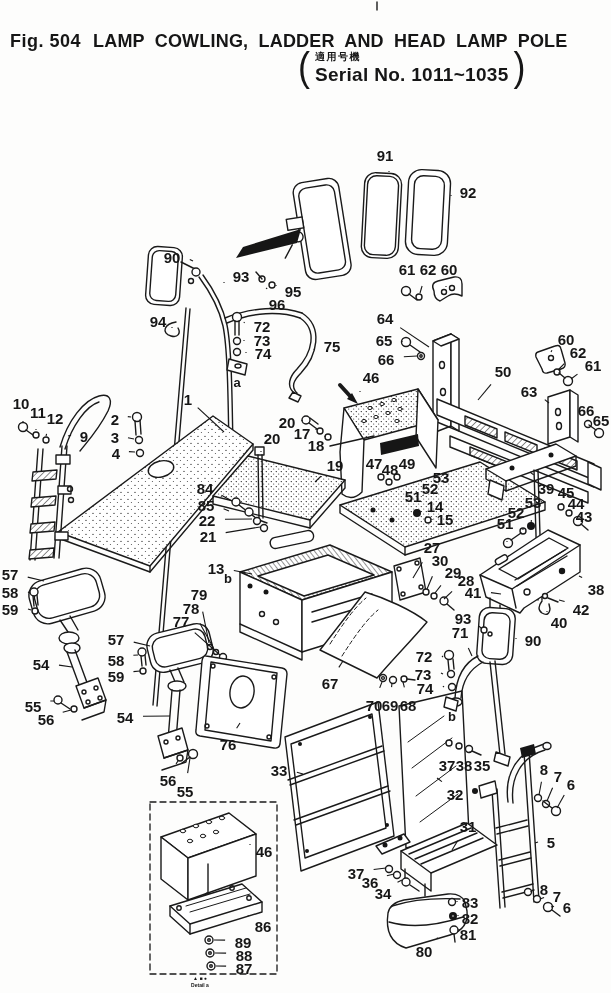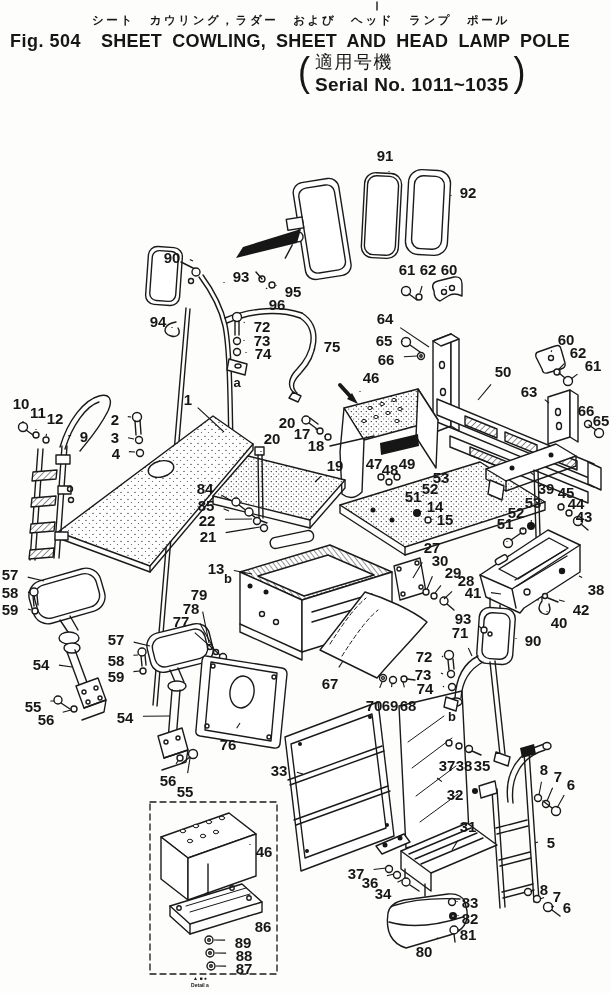--- a/index.html
+++ b/index.html
@@ -2,48 +2,47 @@
 <html><head>
 <meta charset="utf-8">
 <style>
   html,body{margin:0;padding:0;background:#fbfbfa;}
   .stage{position:relative;width:611px;height:993px;background:#fdfdfc;color:#161616;
          font-family:"Liberation Sans",sans-serif;overflow:hidden;}
   .jp-title{position:absolute;left:92px;top:13px;font-size:11.5px;font-weight:bold;
             letter-spacing:2.6px;word-spacing:9px;white-space:nowrap;}
   .fig-line{position:absolute;left:10px;top:31px;font-size:18px;font-weight:bold;
             white-space:nowrap;}
-  .fig-line .fig-no{margin-right:20px;letter-spacing:.5px;}
+  .fig-line .fig-no{margin-right:12px;letter-spacing:.5px;}
   .fig-line .fig-title{word-spacing:5px;letter-spacing:.2px;}
   .serial{position:absolute;left:298px;top:50px;display:flex;align-items:center;}
   .paren{font-size:36px;font-weight:400;line-height:1;transform:scaleY(1.12);}
   .serial-col{display:flex;flex-direction:column;padding:0 5px;}
-  .serial-jp{font-size:18px;font-weight:normal;letter-spacing:1.5px;}
+  .serial-jp{font-size:10px;font-weight:bold;letter-spacing:1.5px;}
   .serial-en{font-size:19px;font-weight:bold;letter-spacing:.3px;}
   .footnote{position:absolute;left:160px;top:975px;font-size:5px;line-height:1.3;
             text-align:center;width:80px;font-weight:bold;}
   svg.diagram{position:absolute;left:0;top:0;}
   .ln{fill:none;stroke:#1a1a1a;stroke-width:1.4;stroke-linejoin:round;stroke-linecap:round;}
   .thin{stroke-width:1;}
   .wh{fill:#fff;}
   .blk{fill:#161616;stroke:none;}
   .plbl{font-family:"Liberation Sans",sans-serif;font-weight:bold;font-size:15px;
         fill:#161616;text-anchor:middle;}
   .plbl.sm{font-size:13px;}
   .leader{stroke:#161616;stroke-width:1.1;fill:none;}
 </style>
 </head>
 <body>
 
 <div class="stage">
 
-  <div class="jp-title">シート カウリング，ラダー および ヘッド ランプ ポール</div>
 
   <div class="fig-line">
-    <span class="fig-no">Fig. 504</span><span class="fig-title">SHEET COWLING, SHEET AND HEAD LAMP POLE</span>
+    <span class="fig-no">Fig. 504</span><span class="fig-title">LAMP COWLING, LADDER AND HEAD LAMP POLE</span>
   </div>
 
   <div class="serial">
     <span class="paren">(</span>
     <span class="serial-col">
       <span class="serial-jp">適用号機</span>
       <span class="serial-en">Serial No. 1011~1035</span>
     </span>
     <span class="paren">)</span>
   </div>

